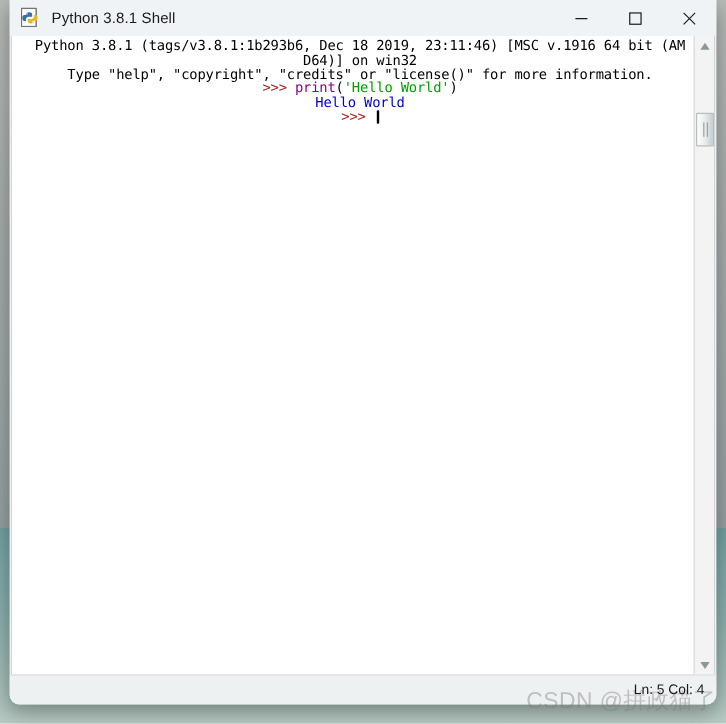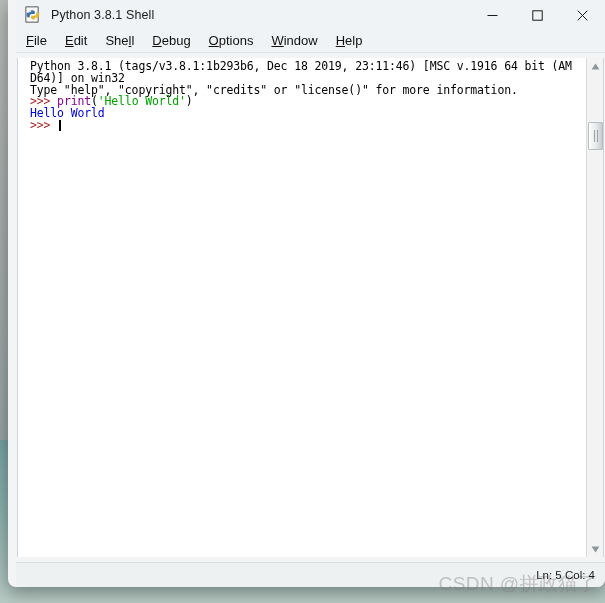--- a/index.html
+++ b/index.html
@@ -46,21 +46,20 @@
     left: 8px;
     top: 0px;
     width: 589px;
     height: 587px;
     background: #f2f4f5;
     border-radius: 0 0 8px 8px;
     box-shadow: 0 6px 18px rgba(0,0,0,0.35);
     overflow: hidden;
     display: flex;
     flex-direction: column;
-    padding-left: 8px;
   }
 
   
   #titlebar {
     height: 30px;
     background: #eff3f5;
     display: flex;
     align-items: center;
     flex: 0 0 30px;
     position: relative;
@@ -113,23 +112,24 @@
   .menu-item u { text-decoration: underline; }
 
   
   #console-wrap {
     flex: 1 1 auto;
     display: flex;
     background: #ffffff;
     border: 1px solid #cfd6d9;
     border-top: none;
     border-bottom: none;
-    margin: 5px 1px;
-    overflow: hidden;
-    position: relative;
+    margin: 0 1px;
+    overflow: hidden;
+    position: relative;
+    text-align: center;
   }
   #console {
     flex: 1 1 auto;
     padding: 3px 0 0 12px;
     font-family: "DejaVu Sans Mono", "Liberation Mono", monospace;
     font-size: 11.5px;
     line-height: 11.8px;
     color: #000;
     white-space: pre;
     overflow: hidden;
@@ -259,29 +259,20 @@
       </div>
       <div class="winbtn">
         <svg width="11" height="11" viewBox="0 0 11 11">
           <line x1="0.7" y1="0.7" x2="10.3" y2="10.3" stroke="#1b1b1b" stroke-width="1"></line>
           <line x1="10.3" y1="0.7" x2="0.7" y2="10.3" stroke="#1b1b1b" stroke-width="1"></line>
         </svg>
       </div>
     </div>
   </div>
 
-  <div id="menubar">
-    <div class="menu-item"><u>F</u>ile</div>
-    <div class="menu-item"><u>E</u>dit</div>
-    <div class="menu-item">She<u>l</u>l</div>
-    <div class="menu-item"><u>D</u>ebug</div>
-    <div class="menu-item"><u>O</u>ptions</div>
-    <div class="menu-item"><u>W</u>indow</div>
-    <div class="menu-item"><u>H</u>elp</div>
-  </div>
 
   <div id="console-wrap">
     <div id="console"><div class="ln"><span class="c-plain">Python 3.8.1 (tags/v3.8.1:1b293b6, Dec 18 2019, 23:11:46) [MSC v.1916 64 bit (AM</span></div><div class="ln"><span class="c-plain">D64)] on win32</span></div><div class="ln"><span class="c-plain">Type "help", "copyright", "credits" or "license()" for more information.</span></div><div class="ln"><span class="c-prompt">&gt;&gt;&gt; </span><span class="c-builtin">print</span><span class="c-plain">(</span><span class="c-string">'Hello World'</span><span class="c-plain">)</span></div><div class="ln"><span class="c-output">Hello World</span></div><div class="ln"><span class="c-prompt">&gt;&gt;&gt; </span><span class="caret"></span></div></div>
 
     <div id="vscroll">
       <div class="sb-arrow">
         <svg width="9" height="7" viewBox="0 0 9 7">
           <polygon points="4.5,0.6 8.4,6.4 0.6,6.4" fill="#8d9699"></polygon>
         </svg>
       </div>

